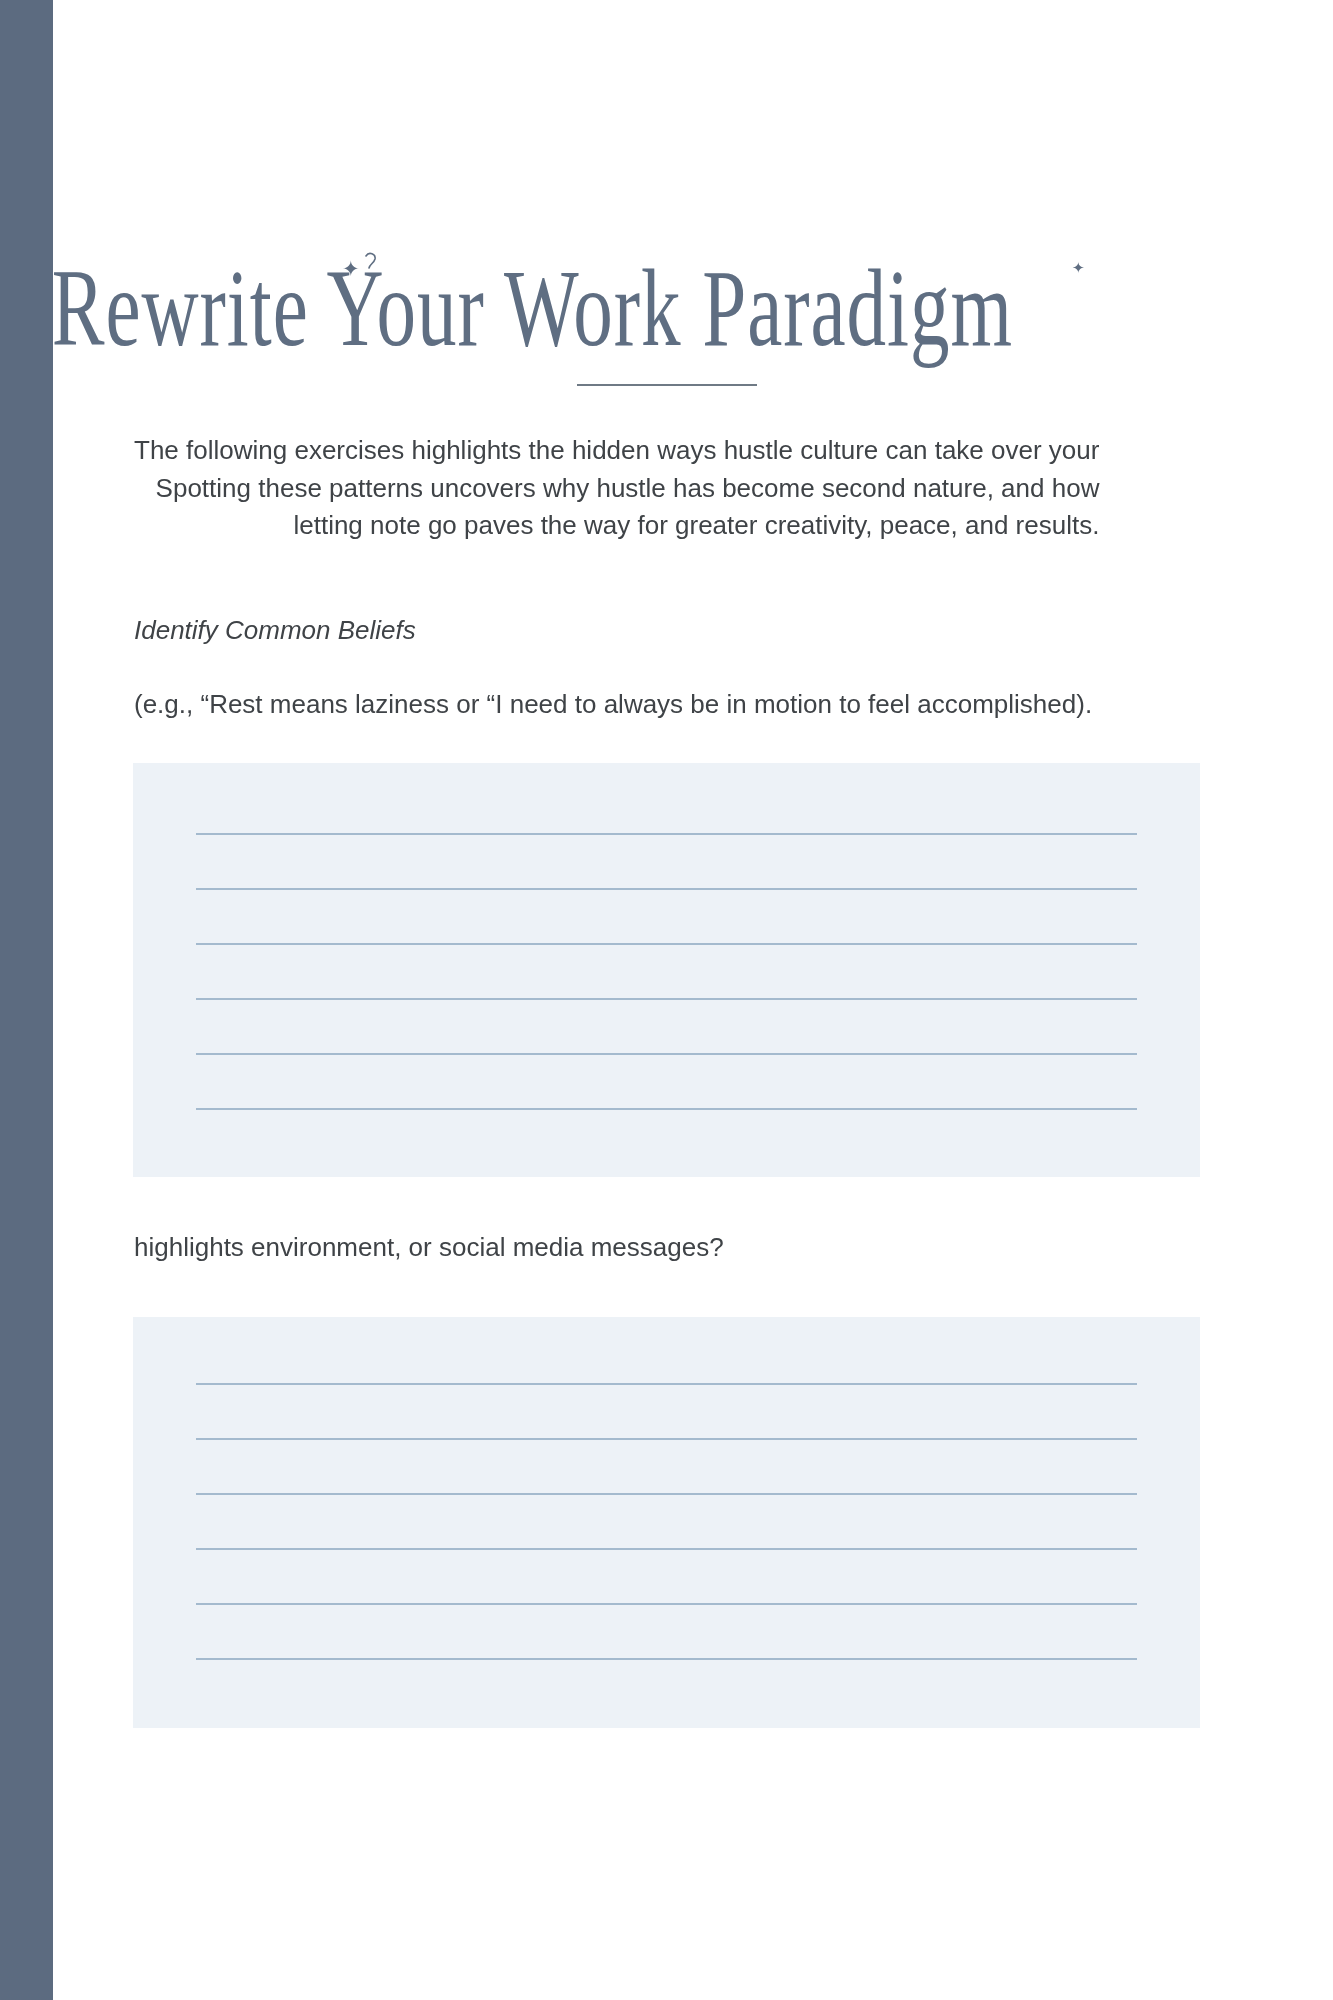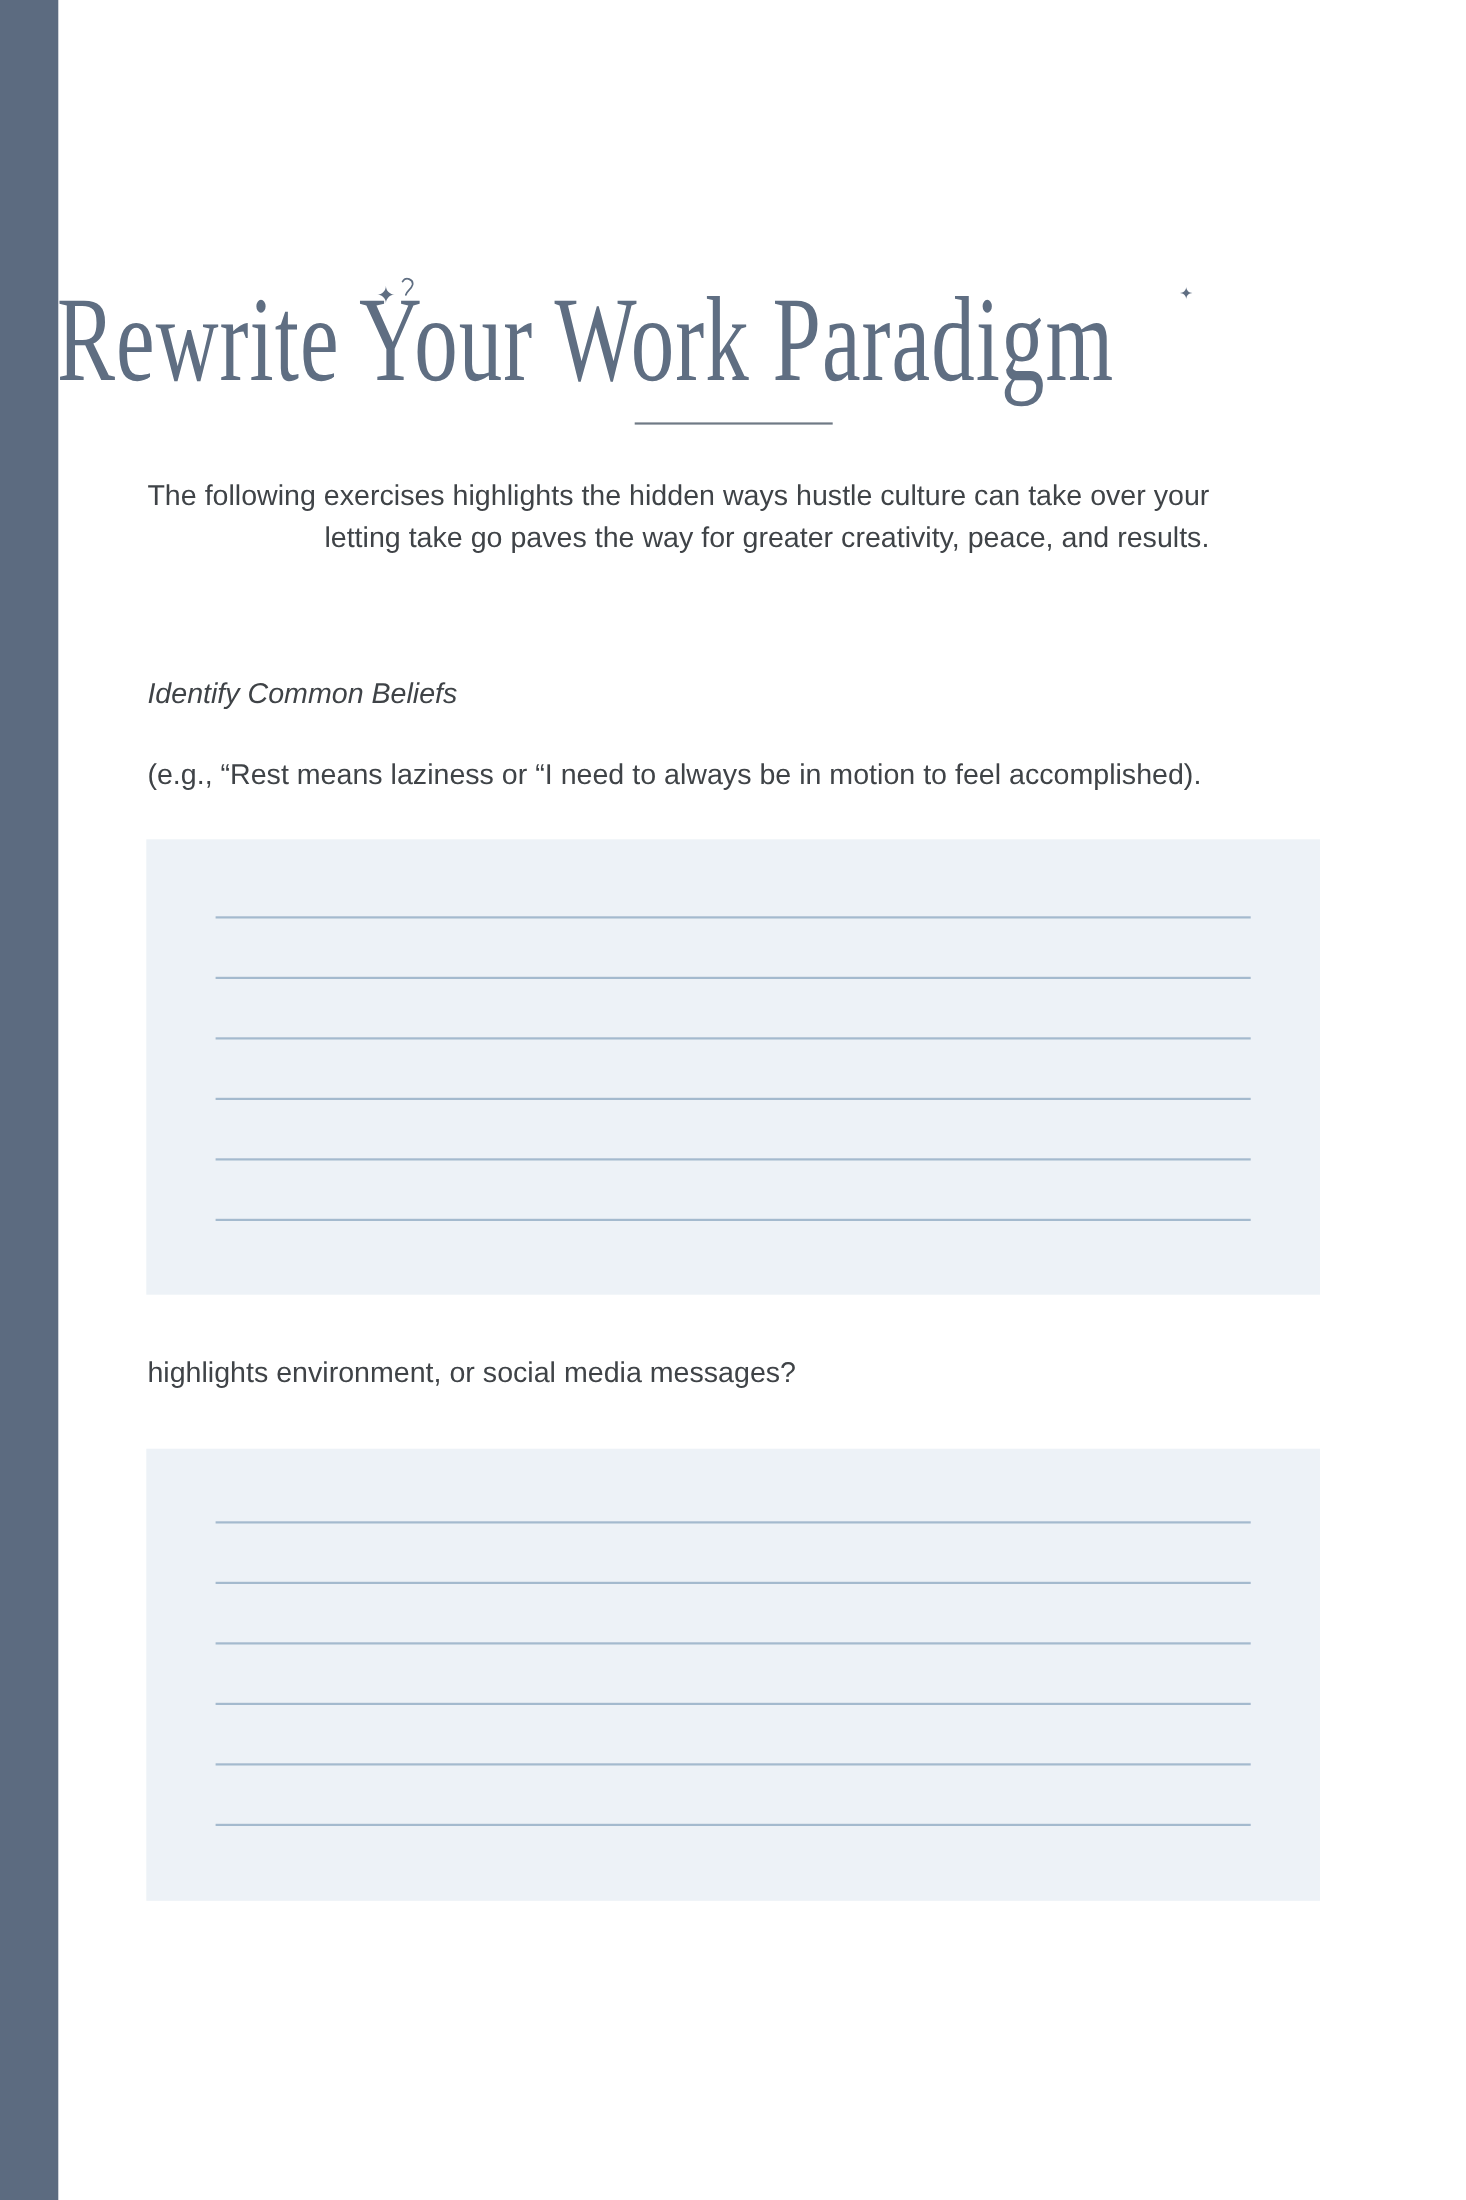--- a/index.html
+++ b/index.html
@@ -89,21 +89,22 @@
     <svg width="14" height="18" viewBox="0 0 14 18">
       <path d="M2 4 C5 -1 12 2 11 7 C10 11 6 12 5 16" stroke="#5f6e82" stroke-width="1.6" fill="none" stroke-linecap="round"></path>
     </svg>
   </span>
   <span class="sparkle sparkle-2">✦</span>
 
   <div class="title-divider"></div>
 
   <div class="text-block intro-paragraph">
       <div>The following exercises highlights the hidden ways hustle culture can take over your</div>
-      <div>letting take go paves the way for greater creativity, peace, and results.</div>
+      <div>Spotting these patterns uncovers why hustle has become second nature, and how</div>
+      <div>letting note go paves the way for greater creativity, peace, and results.</div>
     </div>
 
   <div class="text-block section-heading">Identify Common Beliefs</div>
 
   <div class="text-block prompt-1">
       <div>(e.g., “Rest means laziness or “I need to always be in motion to feel accomplished).</div>
     </div>
 
   <div class="writing-area writing-area-1">
       <div class="rule"></div>

